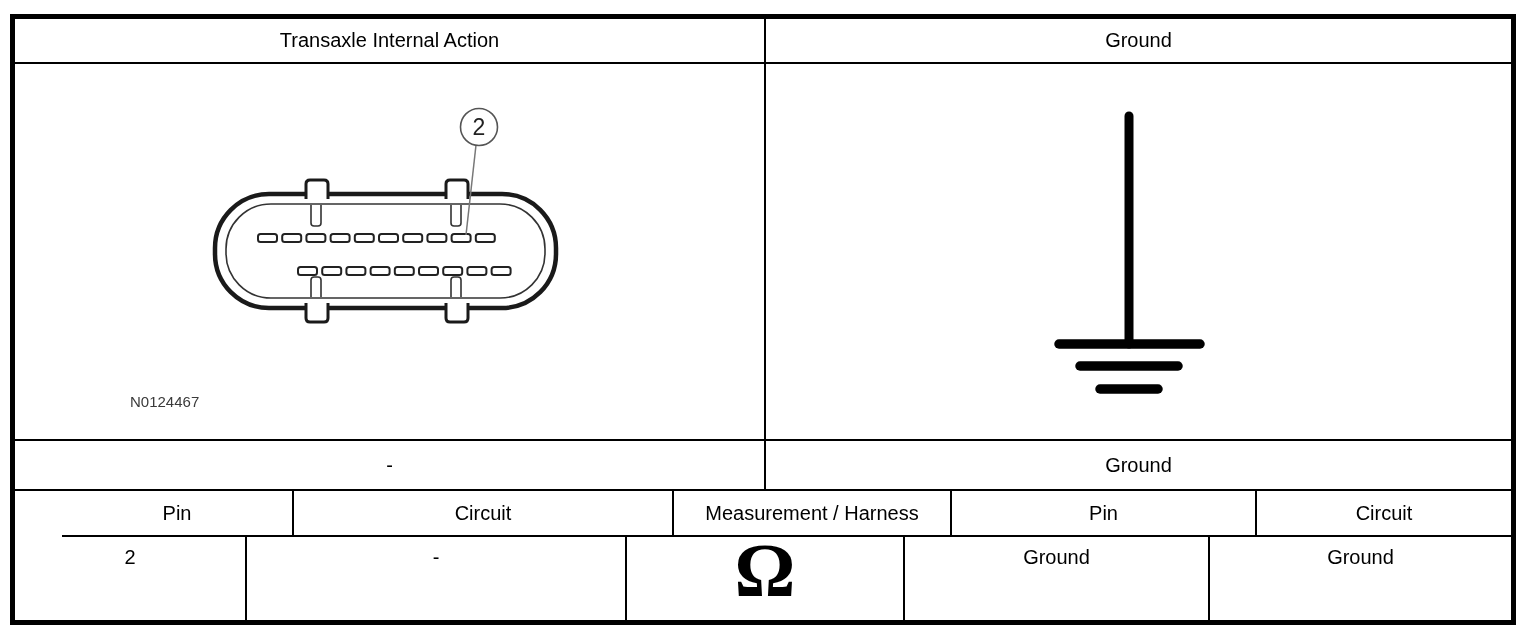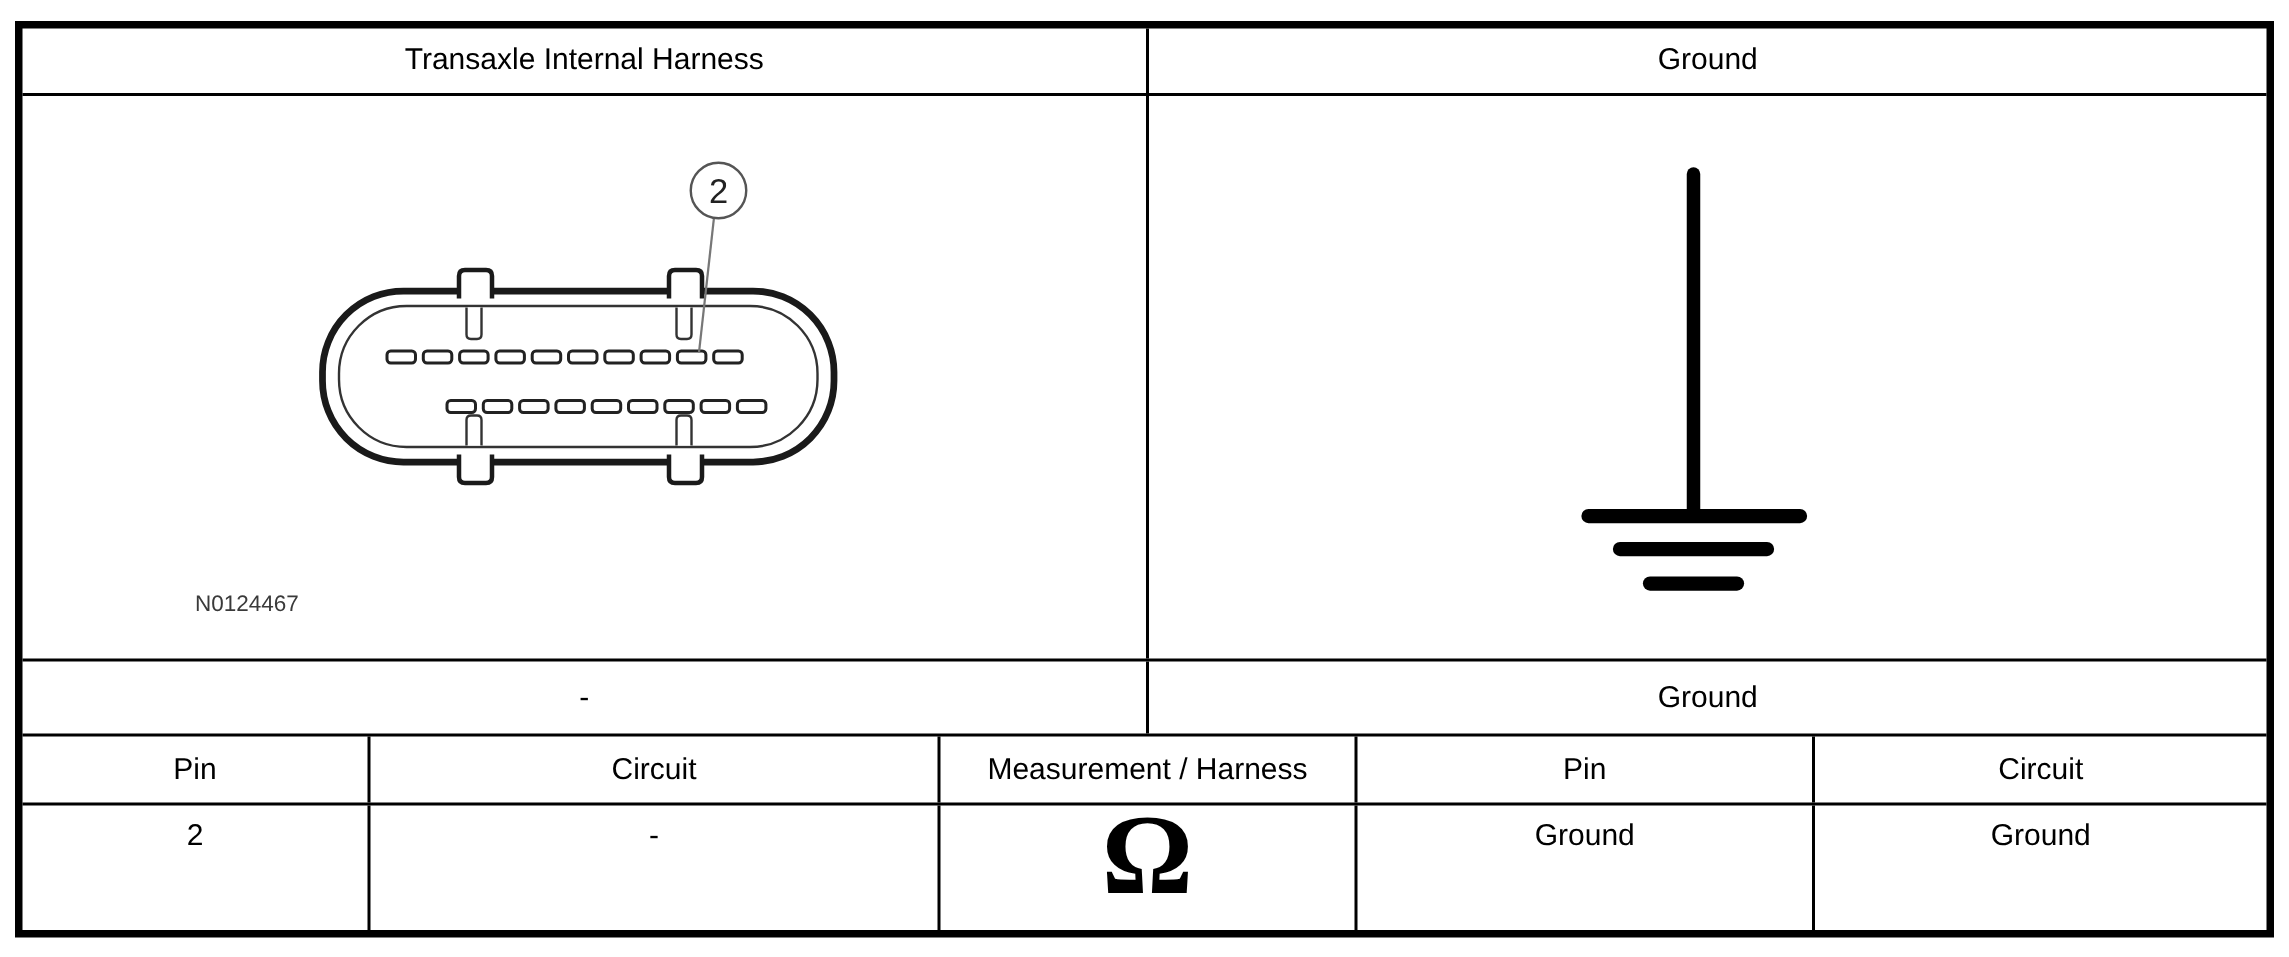--- a/index.html
+++ b/index.html
@@ -19,41 +19,41 @@
   .br{border-right:2px solid #000;}
   
   .half-l{width:751px;}
   .half-r{flex:1;}
   .r-title{height:45px;}
   .r-img{height:377px;}
   .r-img .cell{position:relative;align-items:stretch;justify-content:flex-start;}
   .r-img svg{position:absolute;left:0;top:0;}
   .r-sub{height:50px;}
   
-  .r-thead{height:46px;}
+  .r-thead{height:46px;margin-left:47px;}
   .r-tbody{flex:1;}
   .c1{width:232px;}
   .c2{width:380px;}
   .c3{width:278px;}
   .c4{width:305px;}
   .c5{flex:1;}
   .r-tbody .cell{align-items:flex-start;padding-top:9px;}
   .omega{
     font-family:"Liberation Serif", serif;font-weight:bold;
     font-size:76px;line-height:0.82;padding-top:6px;
   }
   .r-tbody .cell.omega{padding-top:2px;}
 </style>
 </head>
 <body>
 
 <div class="doc">
 
   <div class="row r-title bb">
-    <div class="cell half-l br">Transaxle Internal Harness</div>
+    <div class="cell half-l br">Transaxle Internal Action</div>
     <div class="cell half-r">Ground</div>
   </div>
 
   <div class="row r-img bb">
     <div class="cell half-l br">
       <svg width="749" height="375" viewBox="0 0 749 375">
 
         <rect x="200" y="130" width="341" height="114" rx="54" ry="54" fill="#ffffff" stroke="#1a1a1a" stroke-width="4.5"></rect>
 
         <rect x="211" y="140" width="319" height="94" rx="45" ry="45" fill="none" stroke="#333333" stroke-width="1.6"></rect>

